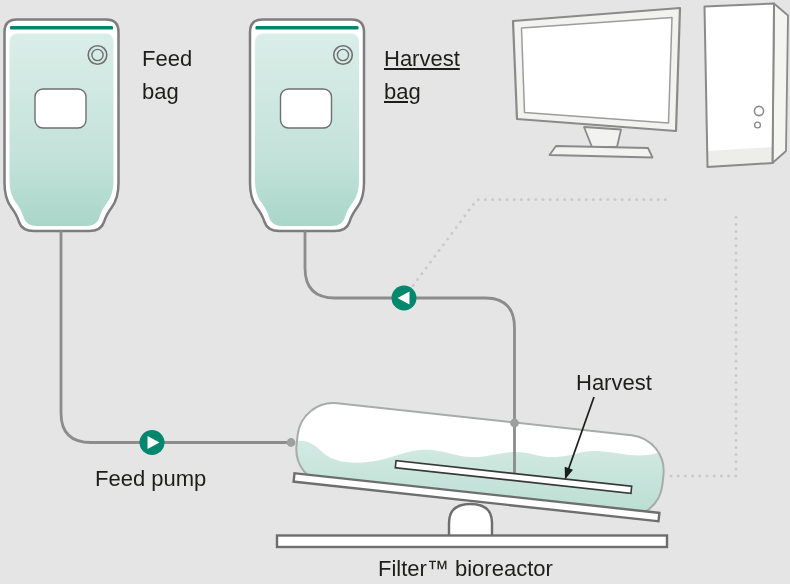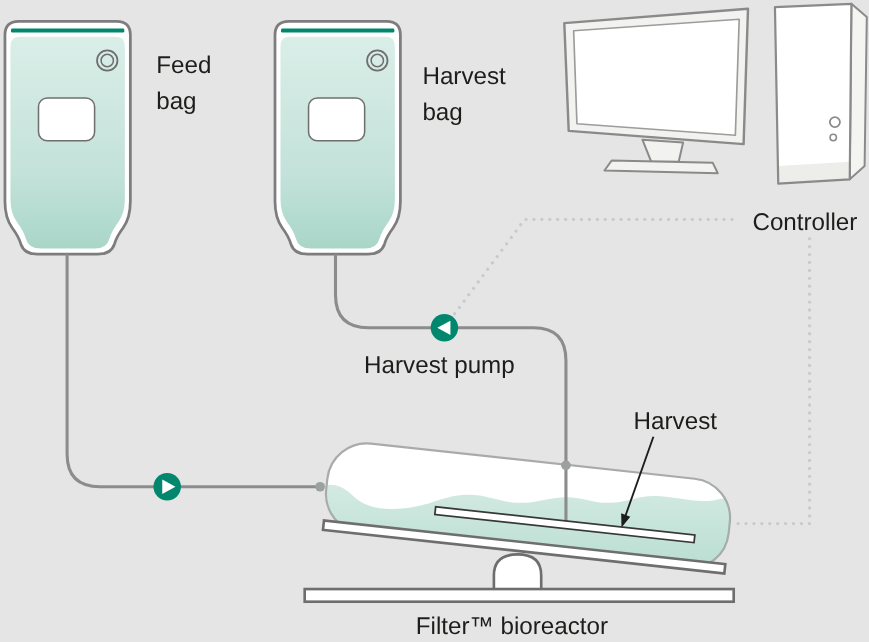--- a/index.html
+++ b/index.html
@@ -114,24 +114,23 @@
       <path d="M707.3,151 L772.5,147 L772.5,163 L707.5,167 Z" fill="#ededea" stroke="none"></path>
       <path d="M704.5,6.5 L774,3.5 L772.5,163 L707.5,167 Z" fill="none" stroke="#8a8a8a" stroke-width="2"></path>
       <circle cx="759" cy="111" r="4.6" fill="#ffffff" stroke="#8a8a8a" stroke-width="1.6"></circle>
       <circle cx="757.5" cy="125" r="2.9" fill="#ffffff" stroke="#8a8a8a" stroke-width="1.4"></circle>
     </g>
   </g>
 </svg>
 
 <div class="lbl wrap" style="left:142px; top:42px; width:80px;">Feed bag</div>
 
-<div class="lbl wrap" style="left:384px; top:52px; width:90px;">Harvest bag</div>
+<div class="lbl wrap" style="left:384px; top:42px; width:90px;text-decoration:underline;">Harvest bag</div>
 
-<div class="lbl" style="left:684px; top:185px;">Controller</div>
 
-<div class="lbl" style="left:331px; top:315px;">Harvest pump</div>
 
+<div class="lbl" style="left:95px; top:462px;">Feed pump</div>
 
 <div class="lbl" style="left:576px; top:366px;">Harvest</div>
 
 <div class="lbl" style="left:378px; top:552px;">Filter™ bioreactor</div>
 
 </div>
 
 </body></html>

